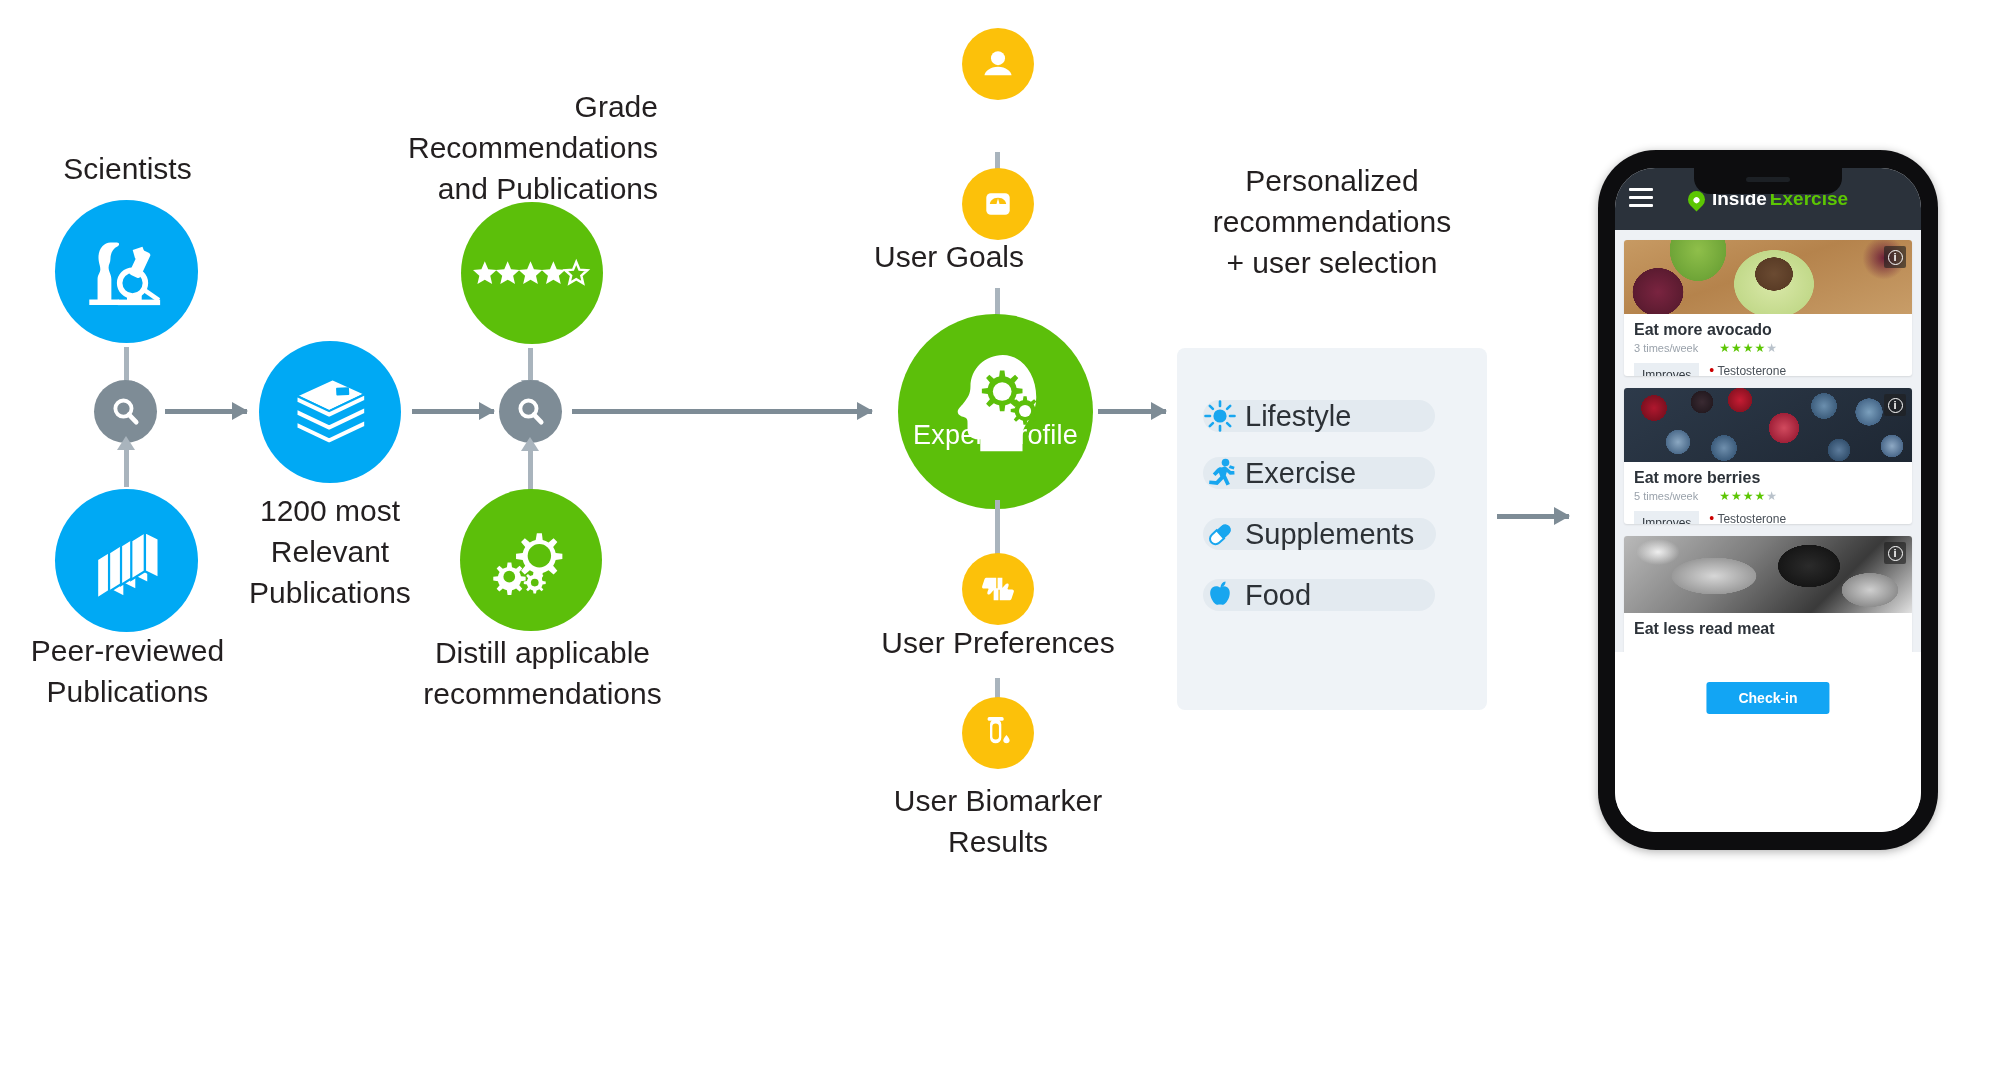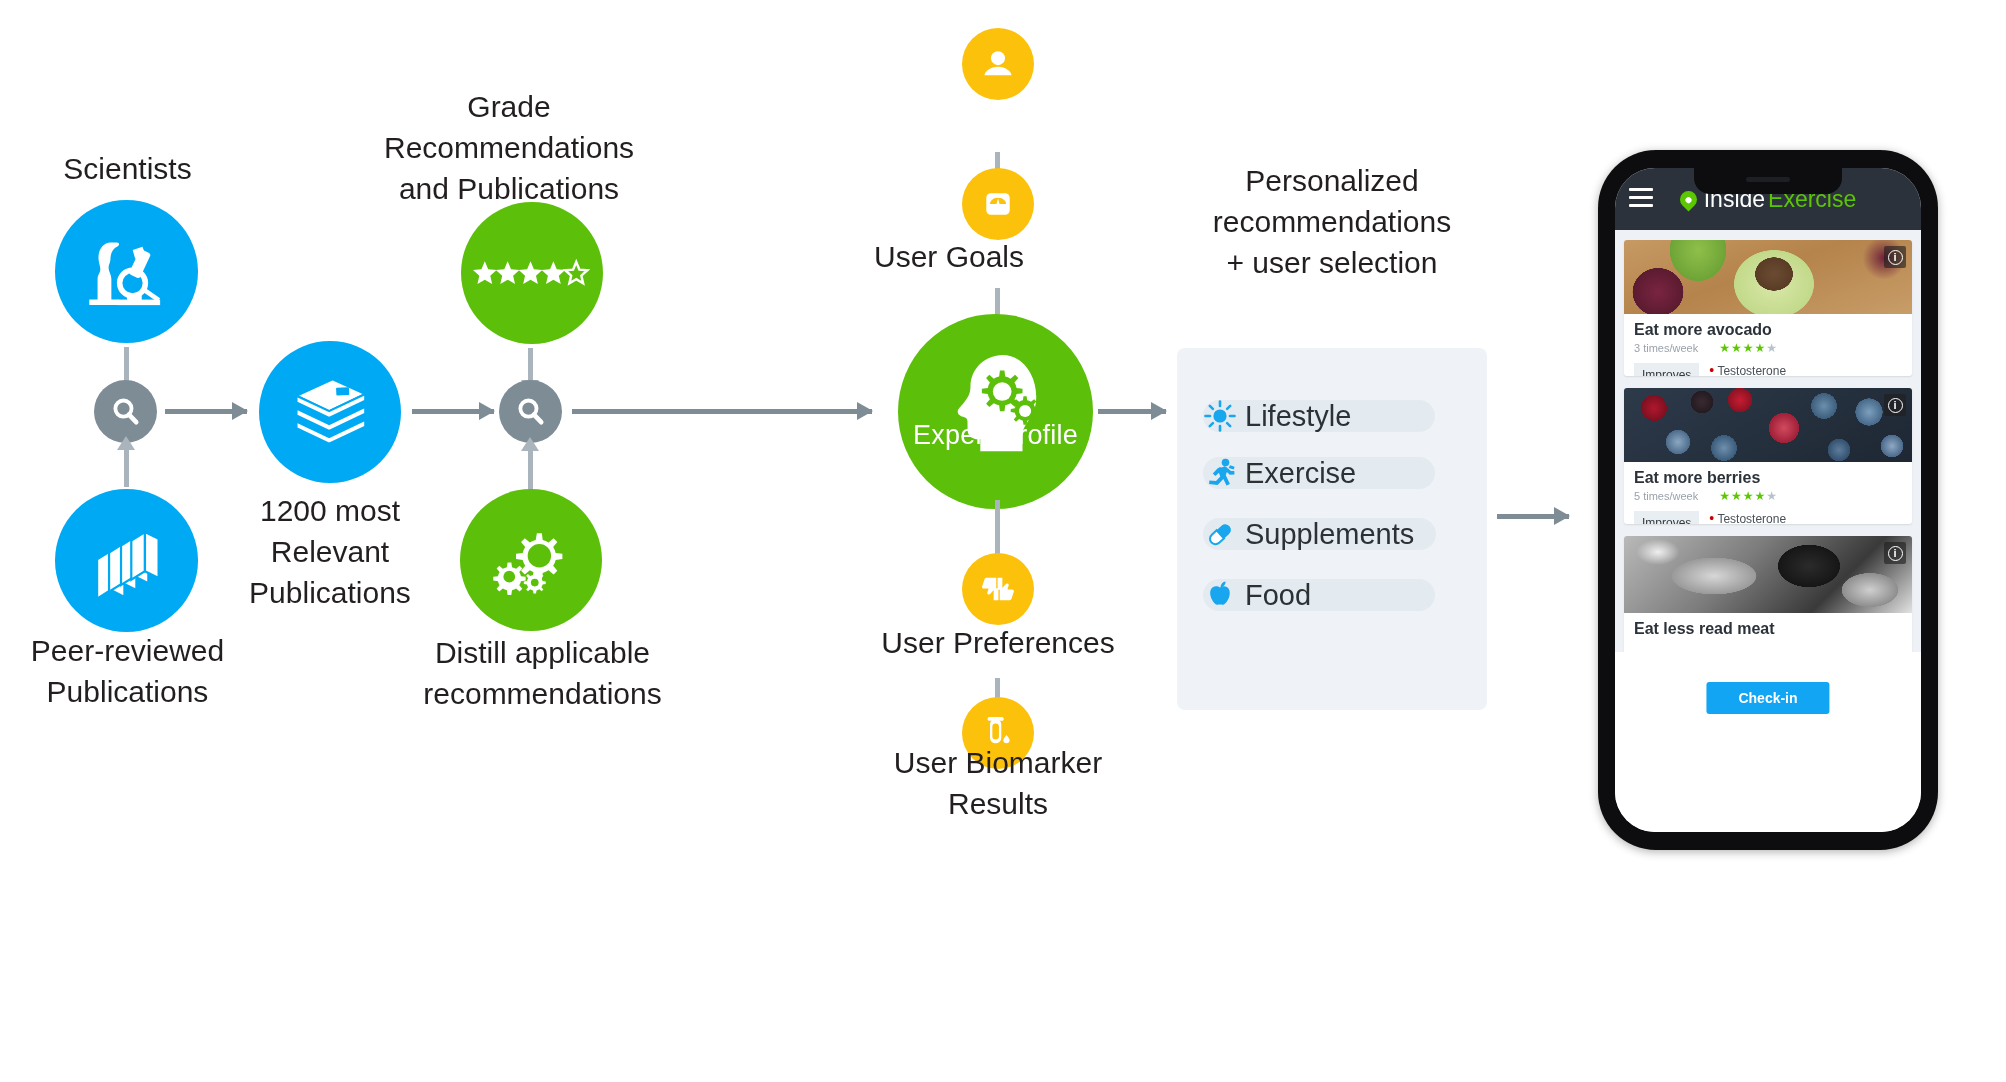--- a/index.html
+++ b/index.html
@@ -67,21 +67,21 @@
   }
   .notch {
     position:absolute; top:0; left:50%; transform:translateX(-50%);
     width:148px; height:26px; background:#0d0d0f;
     border-bottom-left-radius:16px; border-bottom-right-radius:16px; z-index:9;
   }
   .notch-speaker{ position:absolute; top:9px; left:50%; transform:translateX(-50%);
     width:44px; height:5px; border-radius:3px; background:#1c2025;}
   .burger { position:absolute; left:14px; top:20px; width:24px; }
   .burger i { display:block; height:3px; background:#fff; margin-bottom:5px; border-radius:1px; }
-  .logo-wrap { display:flex; align-items:center; gap:3px; font-size:23px; font-weight:normal; }
+  .logo-wrap { display:flex; align-items:center; gap:3px; font-size:19px; font-weight:bold; }
   .logo-drop {
     width:17px; height:17px; border-radius:50% 50% 50% 0;
     transform:rotate(-45deg); background:#5cc603; position:relative; margin-right:4px;
   }
   .logo-drop::after{content:"";position:absolute;width:6px;height:6px;border-radius:50%;
     background:#fff;left:5px;top:6px;}
 
   .card { position:absolute; left:9px; right:9px; background:#fff; border-radius:3px;
           box-shadow:0 1px 2px rgba(0,0,0,.10); overflow:hidden;}
   .card-img { position:relative; width:100%; height:74px; }
@@ -183,21 +183,21 @@
       </svg>
     </span>
   </div>
 
   <div class="lbl" style="left:225px; top:490px; width:210px;">1200 most
 Relevant
 Publications</div>
 
   <div class="arrow-h" style="left:412px; top:409px; width:82px;"></div>
 
-  <div class="lbl" style="left:384px; top:86px; width:250px;">Grade
+  <div class="lbl" style="left:408px; top:86px; width:250px;text-align:right;">Grade
 Recommendations
 and Publications</div>
 
   <div class="circle" style="left:461px; top:202px; width:142px; height:142px; background:#5cbf0a;">
     <span>
       <svg width="118" height="34" viewBox="0 0 160 40">
         <polygon fill="#fff" points="16,4 20.6,15 32,16 23.4,23.8 26,35 16,29 6,35 8.6,23.8 0,16 11.4,15"></polygon>
         <polygon fill="#fff" points="47,4 51.6,15 63,16 54.4,23.8 57,35 47,29 37,35 39.6,23.8 31,16 42.4,15"></polygon>
         <polygon fill="#fff" points="78,4 82.6,15 94,16 85.4,23.8 88,35 78,29 68,35 70.6,23.8 62,16 73.4,15"></polygon>
         <polygon fill="#fff" points="109,4 113.6,15 125,16 116.4,23.8 119,35 109,29 99,35 101.6,23.8 93,16 104.4,15"></polygon>
@@ -295,21 +295,21 @@
   <div class="circle" style="left:962px; top:697px; width:72px; height:72px; background:#fcc10a;">
     <span>
       <svg width="32" height="38" viewBox="0 0 34 40">
         <rect x="8.5" y="5" width="12" height="26" rx="6" fill="#fff"></rect>
         <rect x="6" y="3" width="17" height="4" rx="1.6" fill="#fff"></rect>
         <rect x="11" y="10" width="7" height="17" rx="3.5" fill="#fcc10a"></rect>
         <path fill="#fff" d="M26 22c-2.3 3-3.4 4.4-3.4 5.8 0 1.9 1.5 3.2 3.4 3.2s3.4-1.3 3.4-3.2c0-1.4-1.1-2.8-3.4-5.8z"></path>
       </svg>
     </span>
   </div>
-  <div class="lbl" style="left:860px; top:742px; width:276px;">User Biomarker
+  <div class="lbl" style="left:860px; top:780px; width:276px;">User Biomarker
 Results</div>
 
   <div class="arrow-h" style="left:1098px; top:409px; width:68px;"></div>
 
   <div class="lbl" style="left:1172px; top:160px; width:320px;">Personalized
 recommendations
 + user selection</div>
 
   <div class="rec-panel" style="left:1177px; top:348px; width:310px; height:362px;"></div>
 

